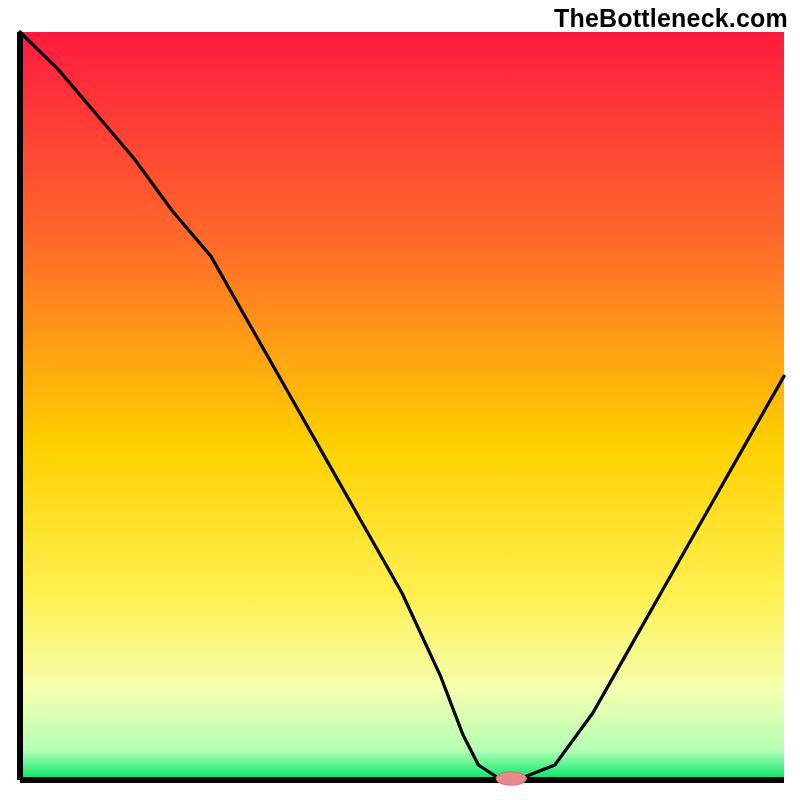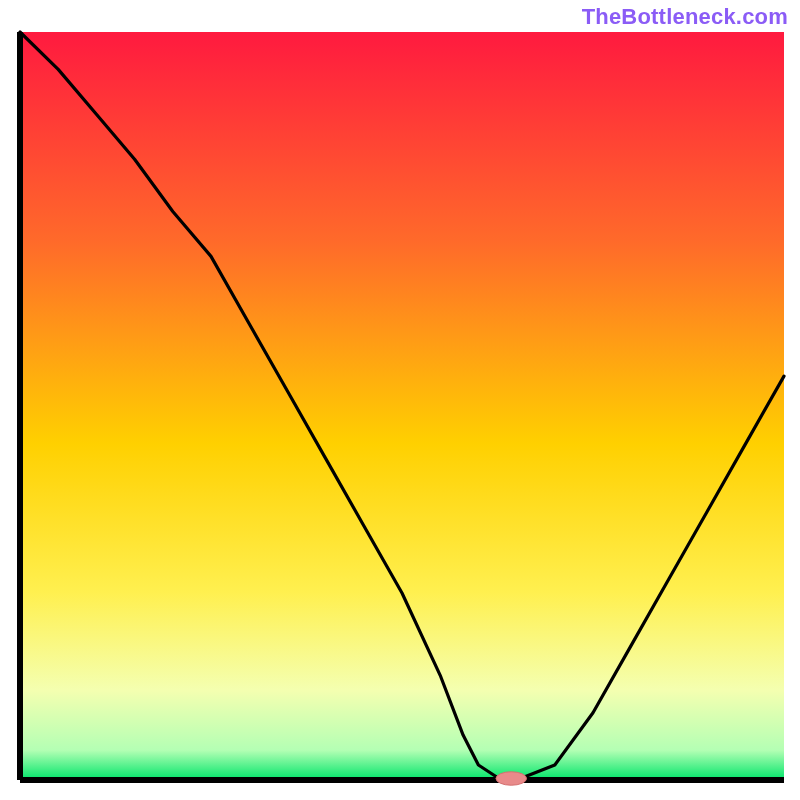--- a/index.html
+++ b/index.html
@@ -12,23 +12,23 @@
   }
   .chart-container {
     position: relative;
     width: 800px;
     height: 800px;
   }
   .watermark {
     position: absolute;
     top: 4px;
     right: 12px;
-    font-size: 22px;
+    font-size: 25px;
     font-weight: 600;
-    color: #8b5cf6;
+    color: #000000;
     letter-spacing: 0.2px;
     z-index: 10;
   }
   svg {
     display: block;
   }
 </style>
 </head>
 <body>
 

